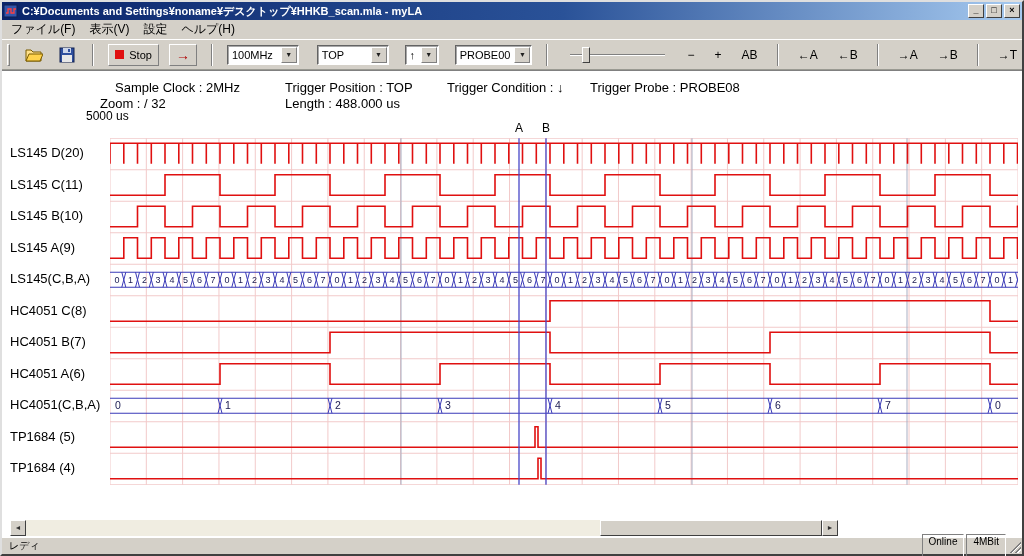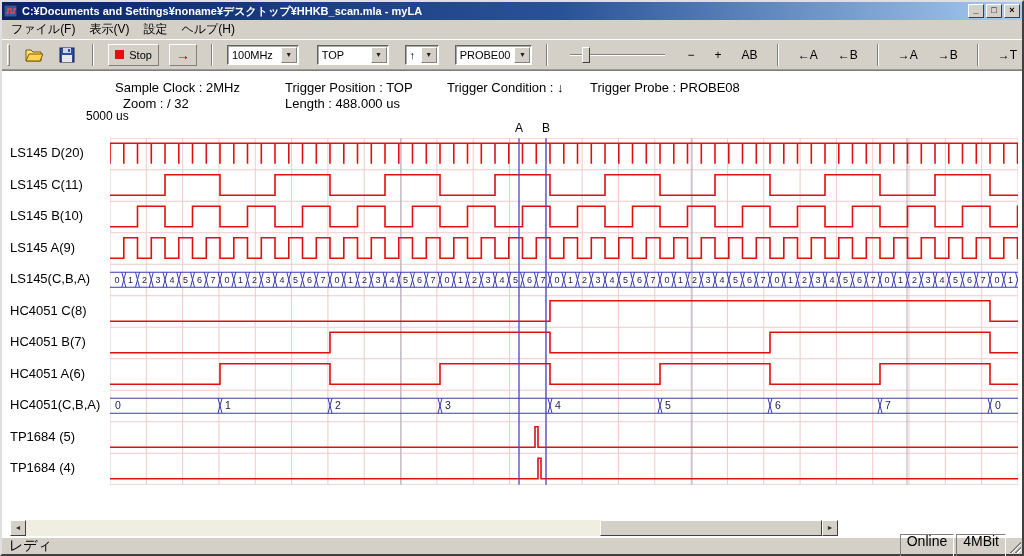--- a/index.html
+++ b/index.html
@@ -48,21 +48,21 @@
   #wave-svg{position:absolute;left:108px;top:136px}
   
   .scrollbar{position:absolute;left:8px;top:518px;width:828px;height:16px;background:#f0ede1}
   .sb-btn{position:absolute;top:0;width:16px;height:16px;background:#d4d0c8;border:1px solid;
     border-color:#fff #404040 #404040 #fff;font-size:7px;line-height:14px;text-align:center;color:#303030}
   .sb-left{left:0}.sb-right{right:0}
   .sb-thumb{position:absolute;left:590px;top:0;width:222px;height:16px;background:#d4d0c8;
     border:1px solid;border-color:#fff #404040 #404040 #fff}
   
   .statusbar{position:absolute;left:0;right:0;bottom:0;height:17px;background:#d4d0c8;
-    border-top:1px solid #fff;font-size:14px;display:flex;align-items:center;color:#000}
+    border-top:1px solid #fff;font-size:10px;display:flex;align-items:center;color:#000}
   .status-text{padding-left:7px;flex:1}
   .status-panel{height:25px;border:1px solid;border-color:#808080 #fff #fff #808080;
     padding:0 6px;line-height:13px;margin-right:2px;white-space:nowrap}
   .grip{width:13px;height:13px;margin-right:1px;
     background:linear-gradient(135deg,transparent 0 55%,#808080 55% 62%,#fff 62% 68%,
     transparent 68% 76%,#808080 76% 83%,#fff 83% 89%,transparent 89%)}
 </style>
 </head>
 <body>
 
@@ -144,21 +144,21 @@
     <div class="tb-sep"></div>
     <button class="tb-text">→T</button>
   </div>
 
   <div class="client"></div>
 
   <span class="info" style="left:113px;top:78px">Sample Clock : 2MHz</span>
   <span class="info" style="left:283px;top:78px">Trigger Position : TOP</span>
   <span class="info" style="left:445px;top:78px">Trigger Condition : ↓</span>
   <span class="info" style="left:588px;top:78px">Trigger Probe : PROBE08</span>
-  <span class="info" style="left:121px;top:94px">Zoom : /  32</span>
+  <span class="info" style="left:98px;top:94px">Zoom : /  32</span>
   <span class="info" style="left:283px;top:94px">Length : 488.000 us</span>
 
   <span class="tl-label">5000 us</span>
 
   <div id="signal-labels">
       <div class="sig-label" style="top: 143px;">LS145 D(20)</div>
       <div class="sig-label" style="top: 174.5px;">LS145 C(11)</div>
       <div class="sig-label" style="top: 206px;">LS145 B(10)</div>
       <div class="sig-label" style="top: 237.5px;">LS145 A(9)</div>
       <div class="sig-label" style="top: 269px;">LS145(C,B,A)</div>

